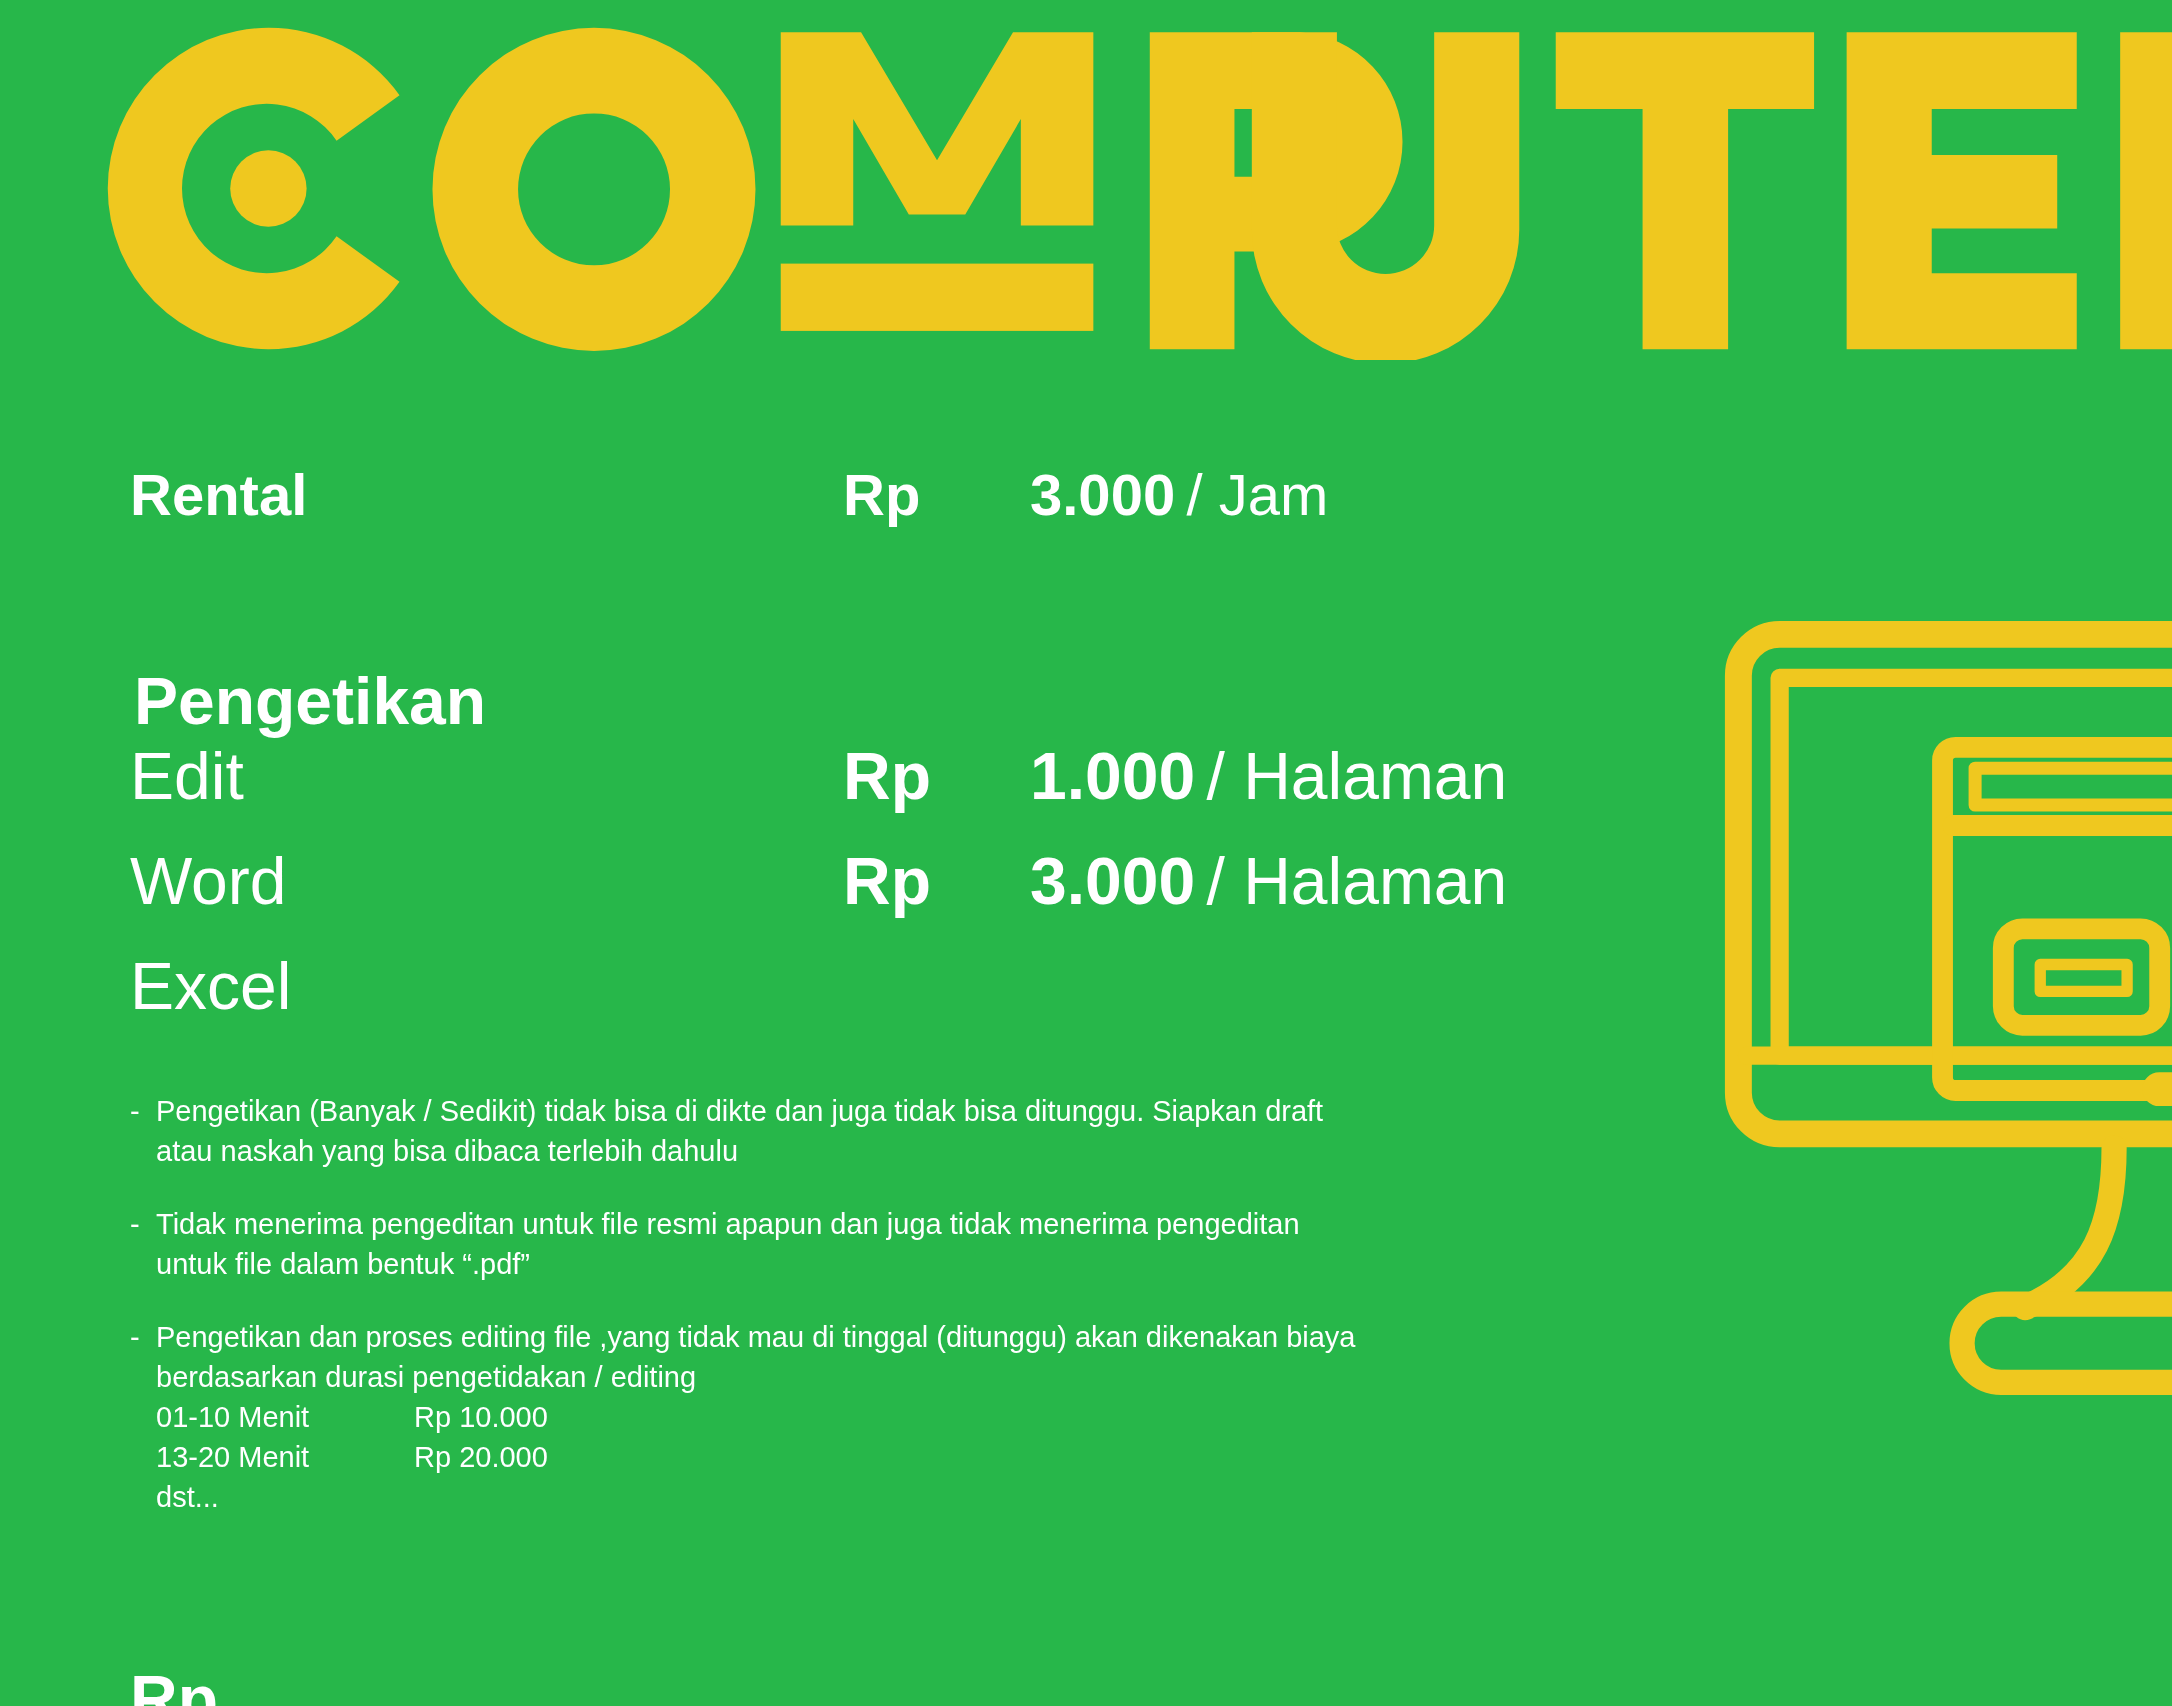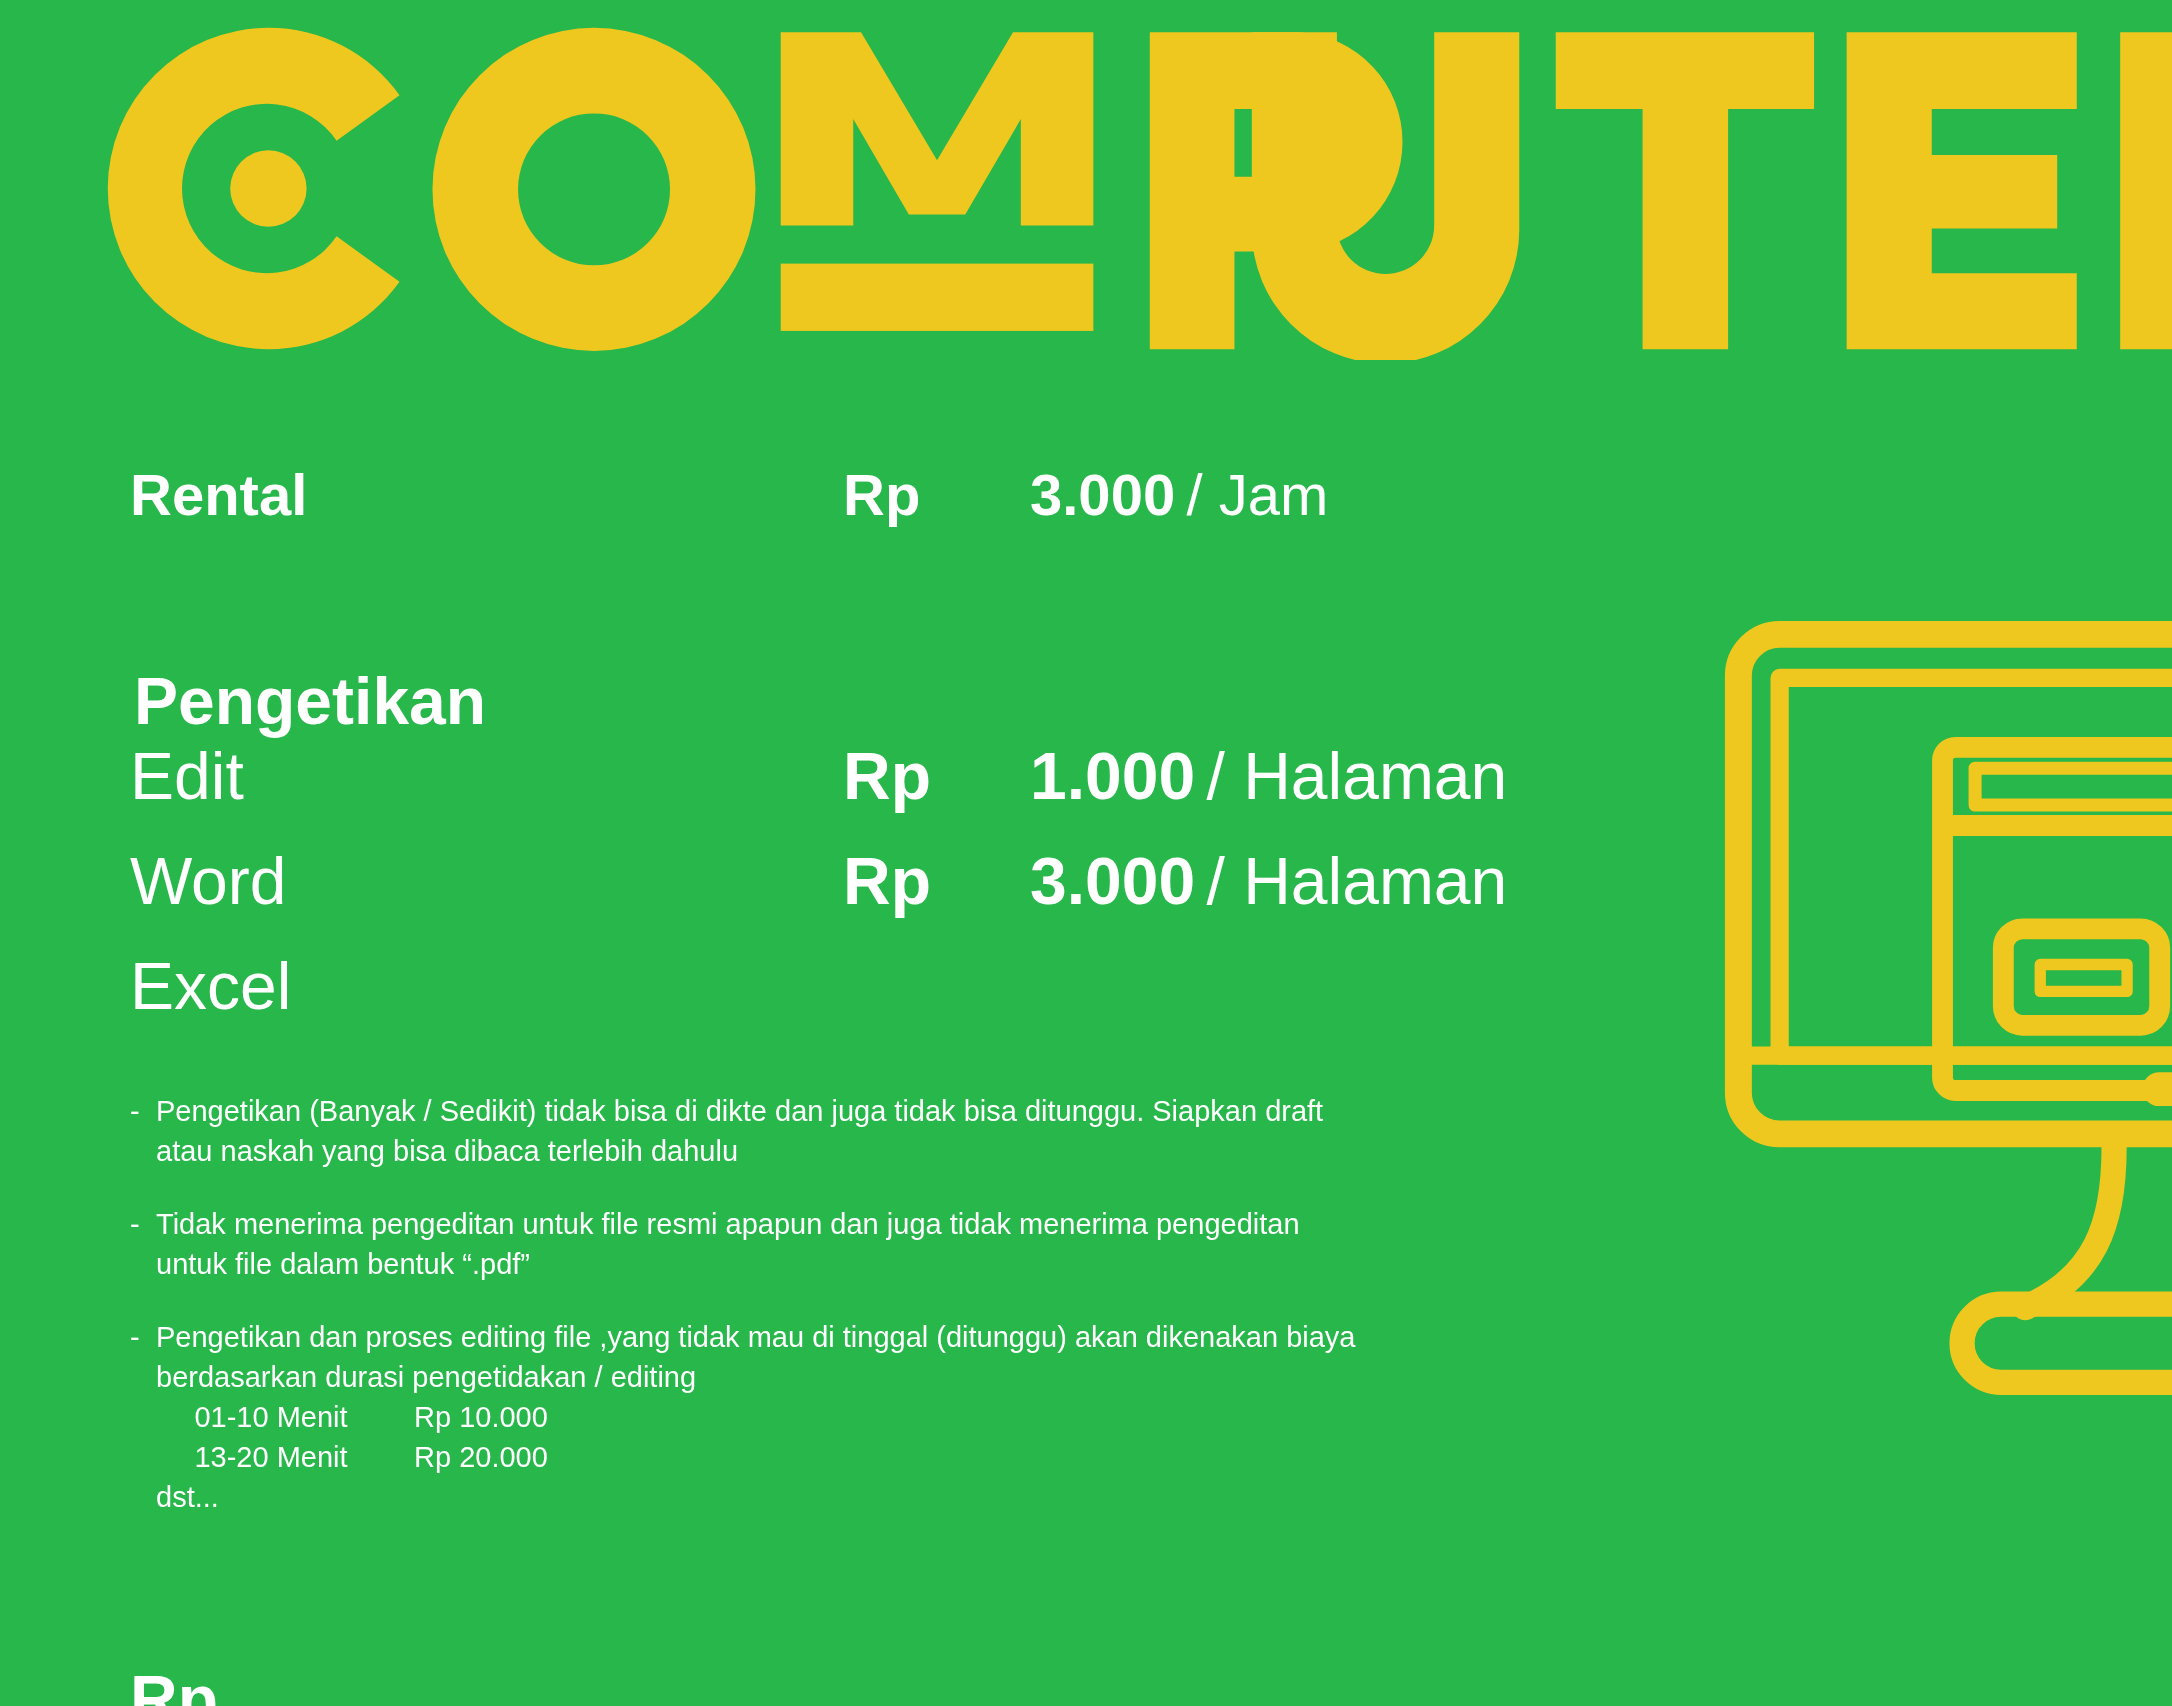--- a/index.html
+++ b/index.html
@@ -110,21 +110,20 @@
   
   .dur-table {
     margin-top: 1.7px;
   }
   .dur-row {
     display: flex;
   }
   .dur-label {
     flex: 0 0 230px;
     width: 230px;
-    text-align: center;
   }
   .dur-price { flex: 0 0 auto; margin-left: 28px; }
 
   
   #monitor {
     position: absolute;
     left: 1721px;
     top: 617px;
     width: 999px;
     height: 973px;

